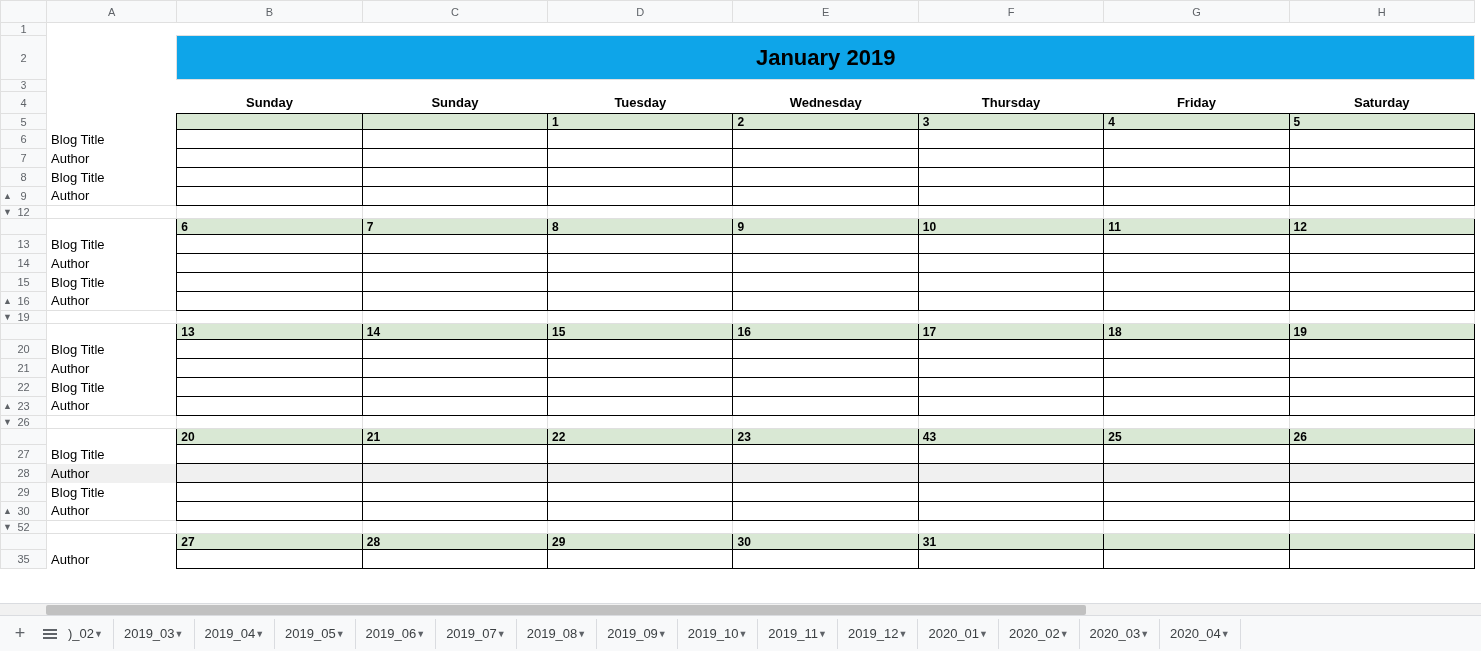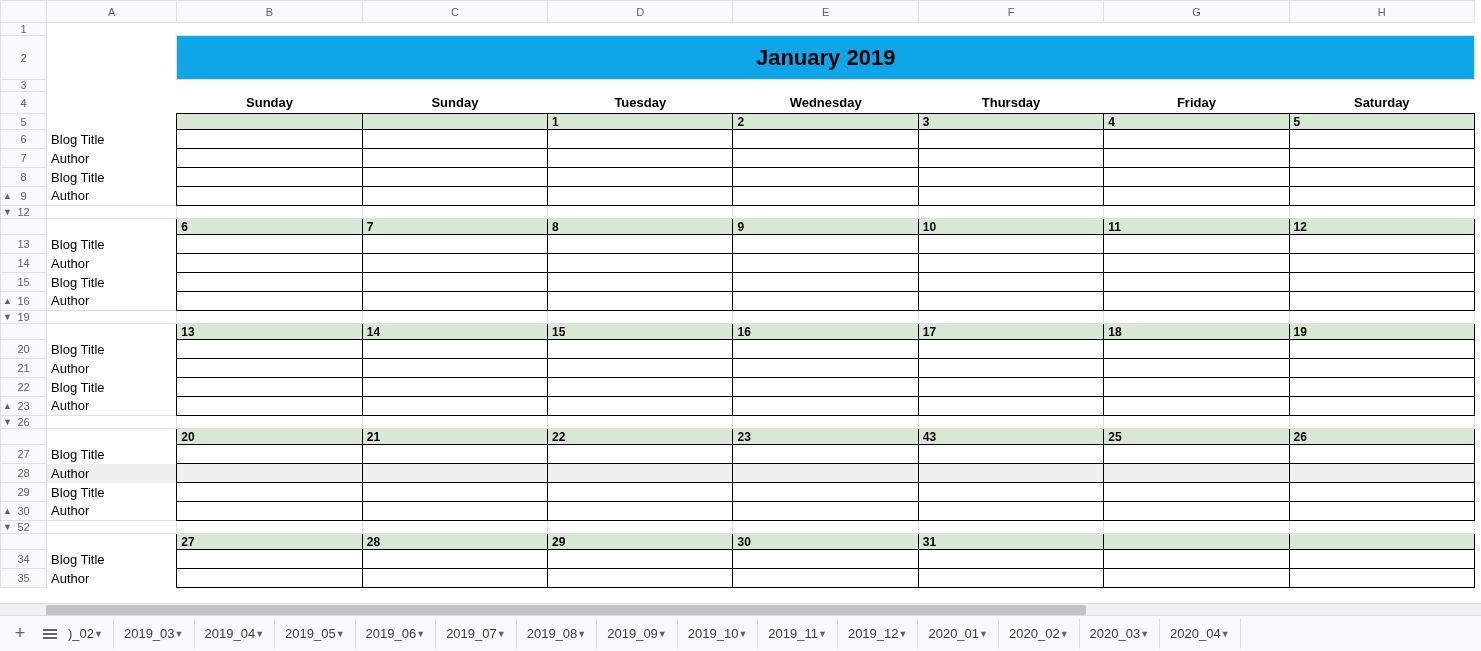--- a/index.html
+++ b/index.html
@@ -402,31 +402,20 @@
             <td class="col-A-cell"></td>
             <td class="daycell">27</td>
             <td class="daycell">28</td>
             <td class="daycell">29</td>
             <td class="daycell">30</td>
             <td class="daycell">31</td>
             <td class="daycell empty"></td>
             <td class="daycell empty"></td>
           </tr>
           <tr class="datarow">
-            <td class="row-head"><span class="num">34</span></td>
-            <td class="col-A-cell">Blog Title</td>
-            <td class="cell"></td>
-            <td class="cell"></td>
-            <td class="cell"></td>
-            <td class="cell"></td>
-            <td class="cell"></td>
-            <td class="cell"></td>
-            <td class="cell"></td>
-          </tr>
-          <tr class="datarow">
             <td class="row-head"><span class="num">35</span></td>
             <td class="col-A-cell">Author</td>
             <td class="cell"></td>
             <td class="cell"></td>
             <td class="cell"></td>
             <td class="cell"></td>
             <td class="cell"></td>
             <td class="cell"></td>
             <td class="cell"></td>
           </tr>

